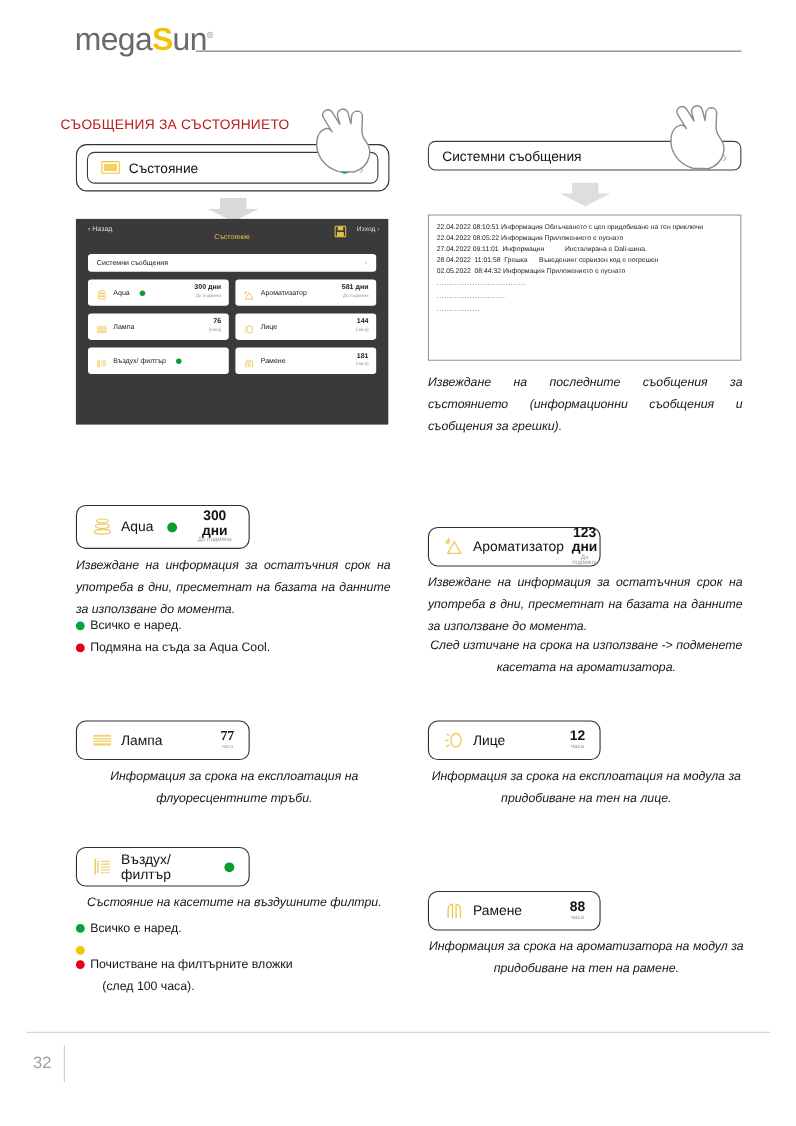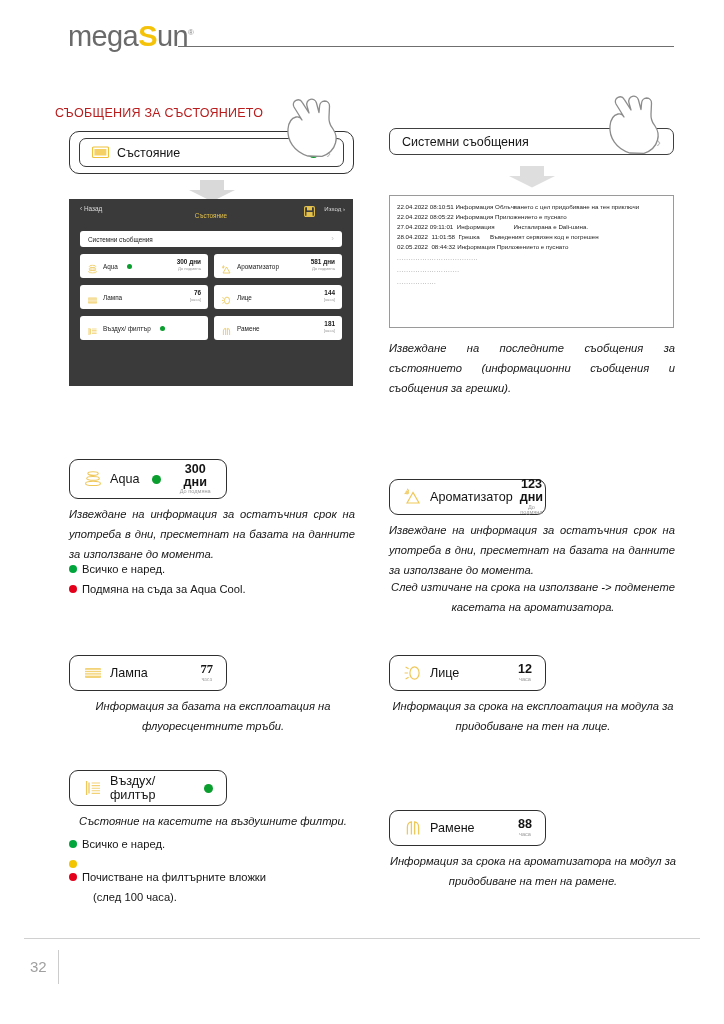--- a/index.html
+++ b/index.html
@@ -436,21 +436,21 @@
         <rect x="2" y="5" width="16" height="10" rx="1" fill="#f3d377"></rect>
         <path d="M2 7.3 H18 M2 9.7 H18 M2 12.1 H18" stroke="#ffffff" stroke-width="1"></path>
       </svg>
     </span>
     <span class="nm">Лампа</span>
     <span class="val" style="margin-left:auto;font-family:Liberation Serif, serif;">
       <span class="v">77</span>
       <span class="u">часа</span>
     </span>
   </div>
-  <div class="para nojust" style="left:69px;top:697px;width:288px;">Информация за базата на експлоатация на флуоресцентните тръби.</div>
+  <div class="para nojust" style="left:69px;top:697px;width:288px;">Информация за срока на експлоатация на флуоресцентните тръби.</div>
 
   <div class="fcard" style="left:389px;top:655px;width:157px;height:36px;">
     <span class="ic">
       <svg width="20" height="20" viewBox="0 0 20 20">
         <ellipse cx="11.5" cy="10" rx="4.6" ry="6.2" fill="none" stroke="#efc85a" stroke-width="1.2"></ellipse>
         <path d="M2.6 4 l3 1.8 M1.6 10 h3.3 M2.6 16 l3 -1.8" stroke="#efc85a" stroke-width="1.2"></path>
       </svg>
     </span>
     <span class="nm">Лице</span>
     <span class="val" style="margin-left:auto;">

